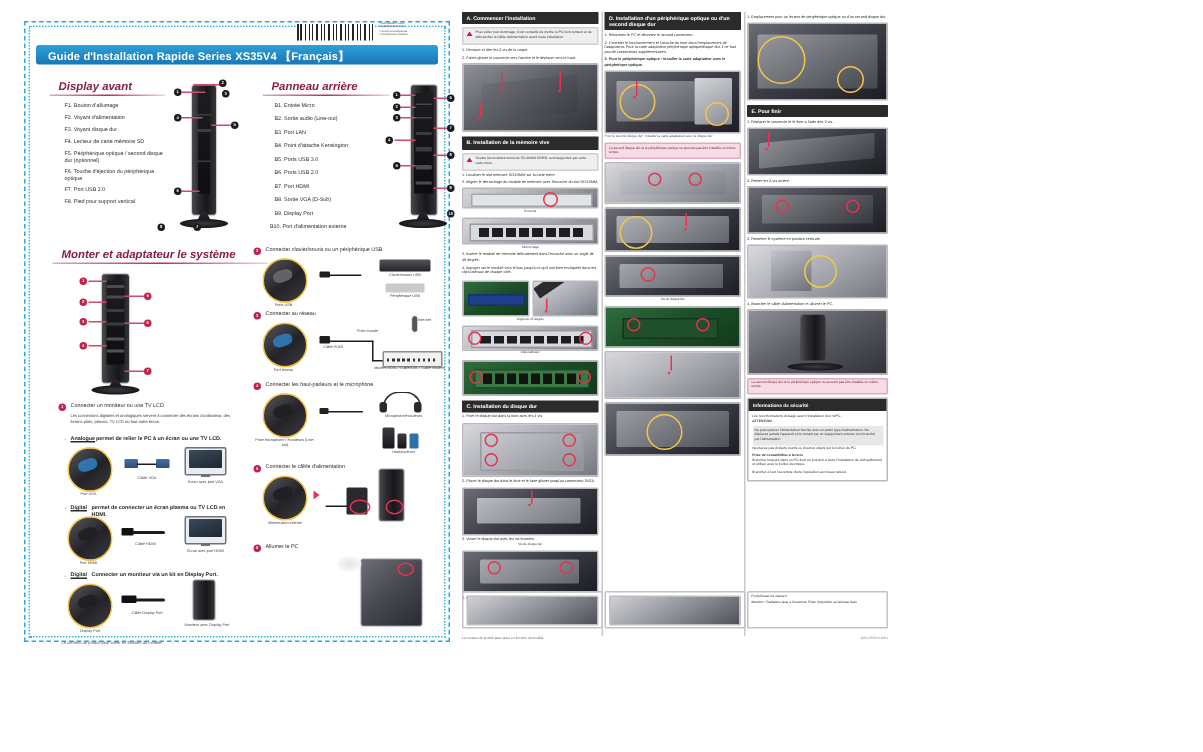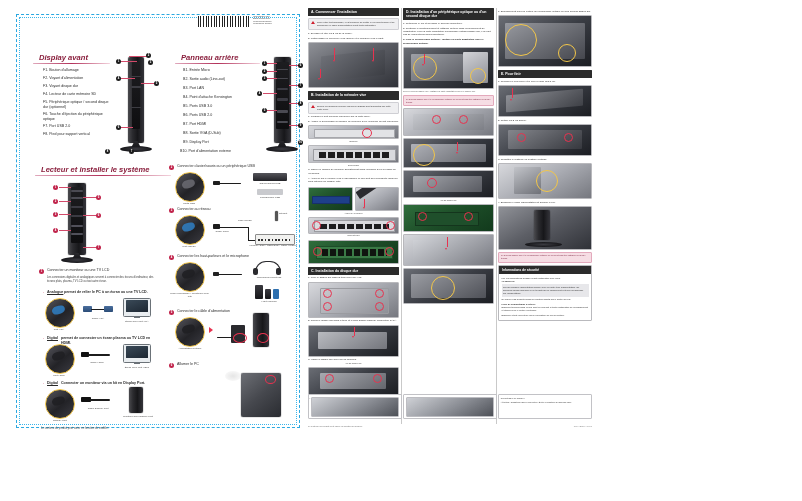--- a/index.html
+++ b/index.html
@@ -109,20 +109,23 @@
 </head>
 <body>
 
 <div class="stage">
 
   <div class="page1">
 
     <div class="barcode"></div>
     <div class="barcode-txt">XS35 Installation Sheet<br>English/Spanish/Korean<br>French/German/Japanese<br>French/Chinese Simplified</div>
 
+    <div class="titlebar">
+      <span>Guide d'Installation Rapide Series XS35V4 【Français】</span>
+    </div>
 
     <div class="sec-title" style="left:22px;top:38px;">Display avant</div>
 
     <div class="lbl" style="left:26px;top:53px;width:72px;">F1. Bouton d'allumage</div>
     <div class="lbl" style="left:26px;top:61px;width:72px;">F2. Voyant d'alimentation</div>
     <div class="lbl" style="left:26px;top:69px;width:72px;">F3. Voyant disque dur</div>
     <div class="lbl" style="left:26px;top:77px;width:76px;">F4. Lecteur de carte mémoire SD</div>
     <div class="lbl" style="left:26px;top:85px;width:70px;">F5. Périphérique optique / second disque dur (optionnel)</div>
     <div class="lbl" style="left:26px;top:97px;width:70px;">F6. Touche d'éjection du périphérique optique</div>
     <div class="lbl" style="left:26px;top:109px;width:70px;">F7. Port USB 2.0</div>
@@ -191,21 +194,21 @@
     <div class="cnum" style="left:245px;top:54px;">2</div>
     <div class="cnum" style="left:245px;top:61px;">3</div>
     <div class="cnum" style="left:240px;top:76px;">4</div>
     <div class="cnum" style="left:245px;top:93px;">5</div>
     <div class="cnum" style="left:281px;top:48px;">6</div>
     <div class="cnum" style="left:281px;top:68px;">7</div>
     <div class="cnum" style="left:281px;top:86px;">8</div>
     <div class="cnum" style="left:281px;top:108px;">9</div>
     <div class="cnum" style="left:281px;top:125px;">10</div>
 
-    <div class="sec-title" style="left:24px;top:150px;">Lecteur et installer le système</div>
+    <div class="sec-title" style="left:24px;top:150px;">Monter et adaptateur le système</div>
 
     <div class="tower" style="left:51px;top:168px;width:18px;height:72px;">
       <div class="facepanel" style="left:16%;width:68%;"></div>
       <div class="slot" style="top:10%;background:#4a4a52;"></div>
       <div class="slot" style="top:20%;background:#4a4a52;"></div>
       <div class="slot" style="top:32%;height:2.2px;background:#3a3a42;"></div>
       <div class="slot" style="top:44%;height:2.2px;background:#3a3a42;"></div>
       <div class="slot" style="top:58%;height:2px;background:#50505a;"></div>
       <div class="slot" style="top:70%;height:2px;background:#50505a;"></div>
     </div>

